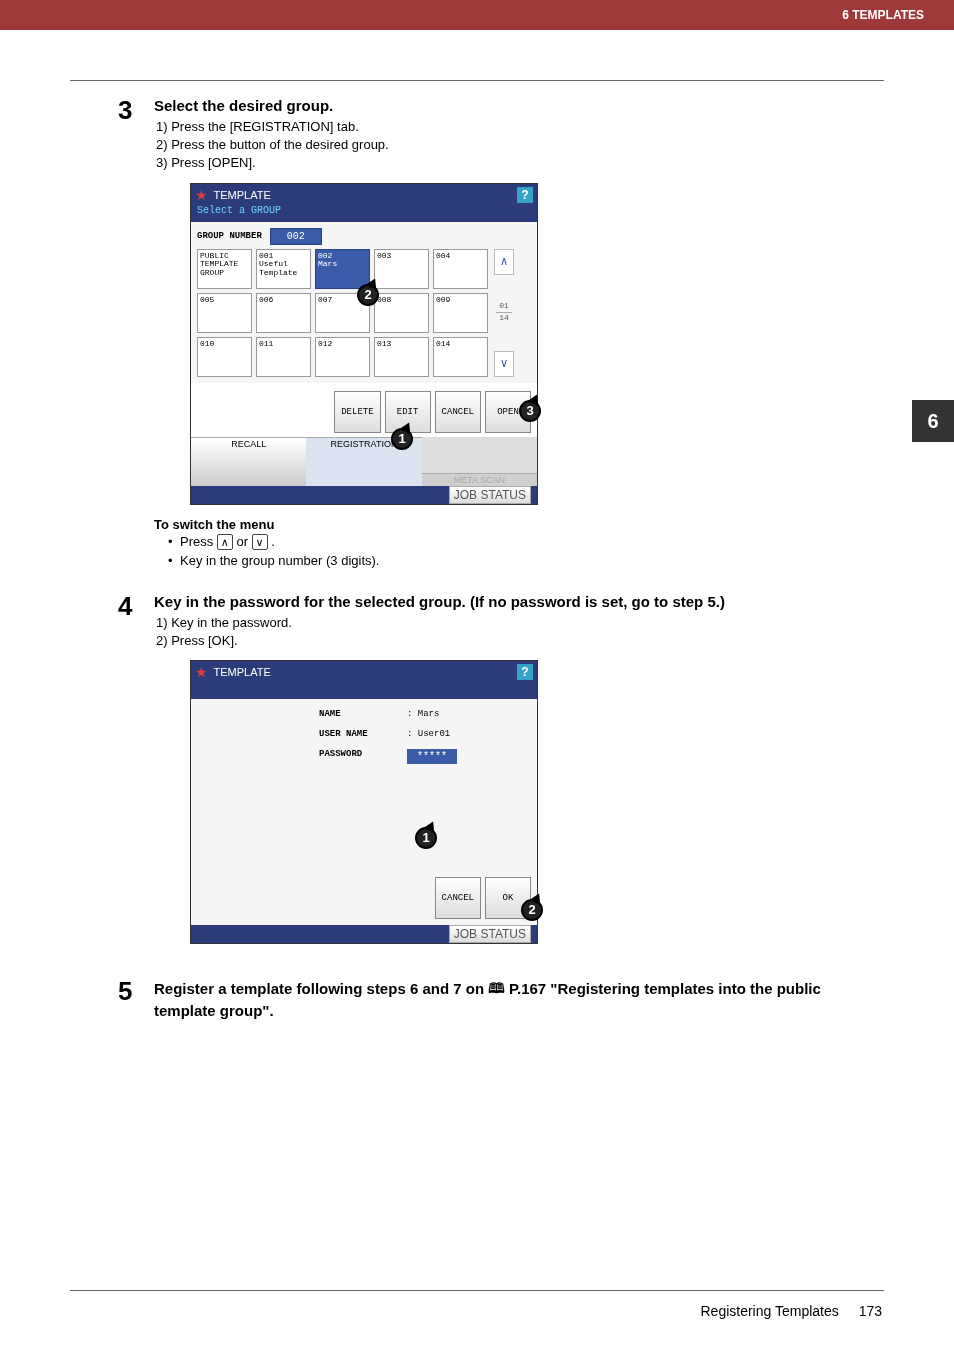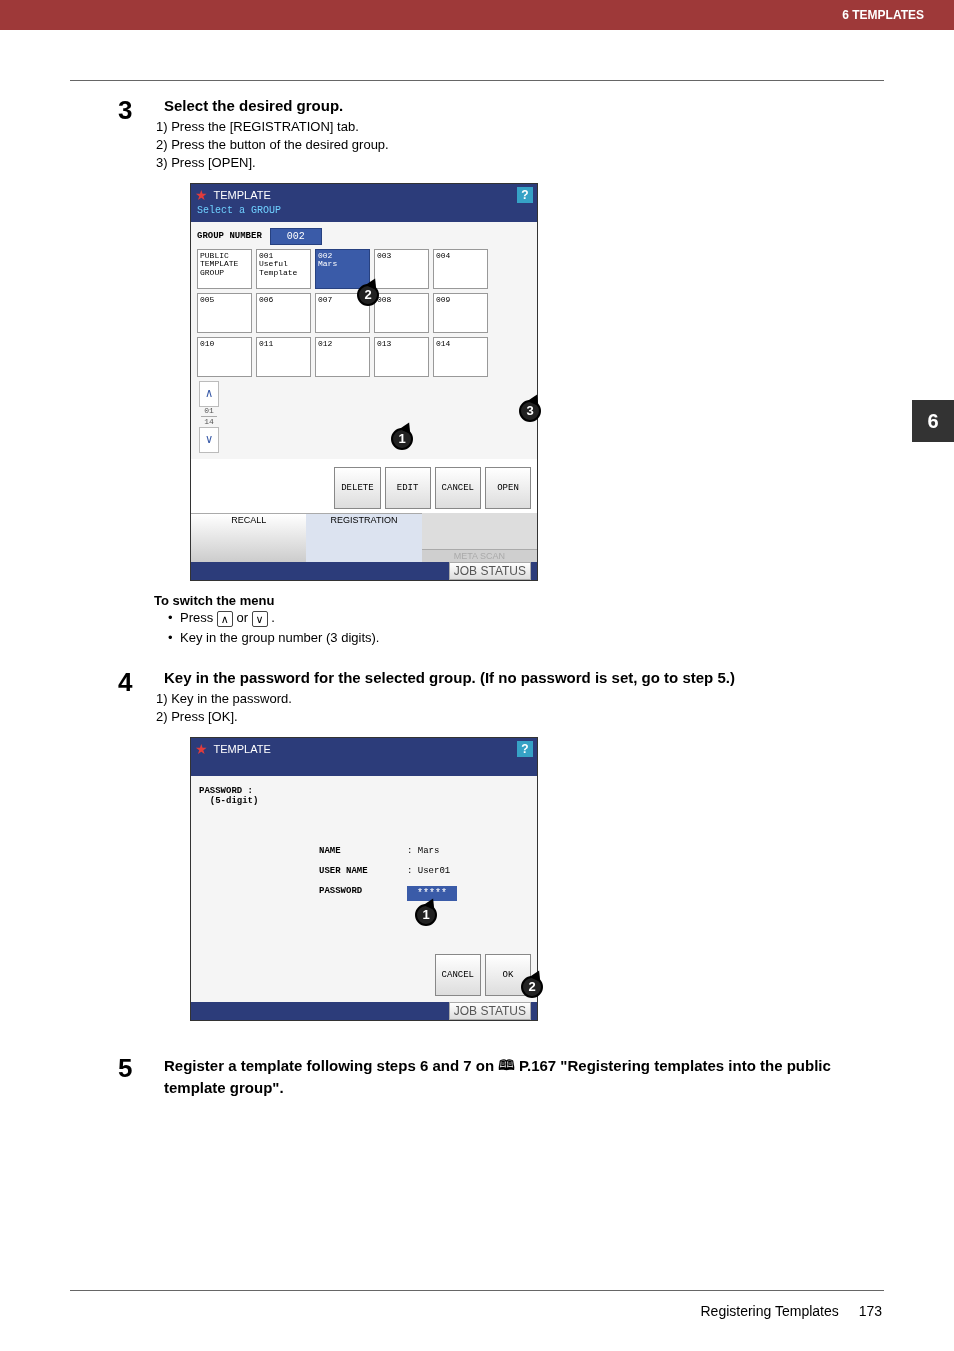--- a/index.html
+++ b/index.html
@@ -5,40 +5,40 @@
   * { box-sizing: border-box; margin: 0; padding: 0; }
   body { font-family: Arial, Helvetica, sans-serif; background: #fff; color: #000; width: 954px; }
   .page { position: relative; width: 954px; height: 1351px; }
   .topbar { background: #9e3939; color: #fff; font-size: 12px; font-weight: bold; text-align: right; padding: 8px 30px 8px 0; }
   .header-line { border-top: 1px solid #666; margin: 50px 70px 0 70px; }
   .sidetab { position: absolute; right: 0; top: 400px; width: 42px; height: 42px; background: #333; color: #fff; font-weight: bold; font-size: 20px; text-align: center; line-height: 42px; }
   .content { padding: 16px 90px 0 118px; }
   .step { display: flex; align-items: flex-start; margin-bottom: 10px; }
   .stepnum { font-weight: bold; font-size: 26px; width: 30px; margin-right: 6px; line-height: 1; }
   .stepbody { flex: 1; font-size: 14px; }
-  .stepbody .title { font-weight: bold; font-size: 15px; margin-bottom: 4px; margin-left: 10px; }
+  .stepbody .title { font-weight: bold; font-size: 15px; margin-bottom: 4px; }
   .stepbody .sub { font-size: 13px; margin-left: 2px; line-height: 1.4; }
   .note-title { font-weight: bold; font-size: 13px; margin-top: 10px; }
   .bullets { font-size: 13px; margin-left: 14px; line-height: 1.5; }
   .bullets li { list-style: none; position: relative; padding-left: 12px; }
   .bullets li::before { content: "\2022"; position: absolute; left: 0; }
   .keyicon { display: inline-block; border: 1px solid #444; border-radius: 2px; font-size: 11px; width: 16px; height: 16px; text-align: center; line-height: 14px; vertical-align: middle; }
 
   
   .screen { width: 348px; margin: 10px 0 12px 36px; border: 1px solid #333; background: #fff; font-size: 9px; font-family: "Courier New", monospace; color: #000; position: relative; }
   .scr-top { background: #2c3c7a; color: #fff; padding: 3px 4px 0 4px; }
   .scr-top-row1 { display: flex; align-items: center; gap: 6px; font-family: Arial; font-size: 11px; }
   .star { color: #e03c3c; font-size: 14px; }
   .helpbtn { margin-left: auto; background: #36a2c6; color: #fff; width: 16px; height: 16px; text-align: center; font-weight: bold; font-size: 12px; line-height: 16px; }
   .scr-top-row2 { color: #6fd0ff; font-size: 10px; padding: 2px 0 6px 2px; }
   .scr-body { background: #f5f5f5; padding: 6px; }
   .grpnum-row { display: flex; align-items: center; gap: 8px; margin-bottom: 4px; }
   .grpnum-lbl { font-size: 9px; font-weight: bold; }
   .grpnum-val { background: #3a5ba8; color: #fff; padding: 2px 16px; font-size: 10px; border: 1px solid #274180; }
-  .grid { display: flex; gap: 4px; align-items: stretch; flex-direction: column; }
+  .grid { display: flex; gap: 4px; align-items: stretch; }
   .gridcells { display: grid; grid-template-columns: repeat(5, 55px); grid-auto-rows: 40px; gap: 4px; }
   .cell { border: 1px solid #999; background: #fff; padding: 2px; font-size: 8px; line-height: 1.1; overflow: hidden; }
   .cell.sel { background: #3a5ba8; border-color: #274180; color: #fff; }
   .scrollcol { display: flex; flex-direction: column; justify-content: space-between; width: 20px; margin-left: 2px; }
   .arrowbtn { height: 26px; border: 1px solid #bbb; background: #fff; text-align: center; font-size: 12px; color: #3a5ba8; line-height: 24px; }
   .pageind { font-size: 8px; text-align: center; color: #555; line-height: 1.1; }
   .pageind .slash { border-top: 1px solid #aaa; margin: 1px 2px; }
   .actionrow { display: flex; gap: 4px; justify-content: flex-end; padding: 8px 6px 4px 6px; }
   .abtn { border: 1px solid #888; background: linear-gradient(#fff, #ddd); font-size: 9px; font-family: Liberation Mono, monospace; padding: 15px 6px; min-width: 46px; text-align: center; }
   .tabs { display: flex; background: #ddd; }
@@ -168,22 +168,20 @@
         <div class="screen">
           <div class="scr-top">
             <div class="scr-top-row1">
               <span class="star">★</span>
               <span>TEMPLATE</span>
               <span class="helpbtn">?</span>
             </div>
             <div class="scr-top-row2">&nbsp;</div>
           </div>
           <div class="pwbody">
-            <div class="pwlabel" style="white-space:pre;">PASSWORD :
-  (5-digit)</div>
             <div class="pwtable">
               <div class="r">
                   <span class="k">NAME</span>
                   <span>: Mars</span>
                 </div>
               <div class="r">
                   <span class="k">USER NAME</span>
                   <span>: User01</span>
                 </div>
               <div class="r">

